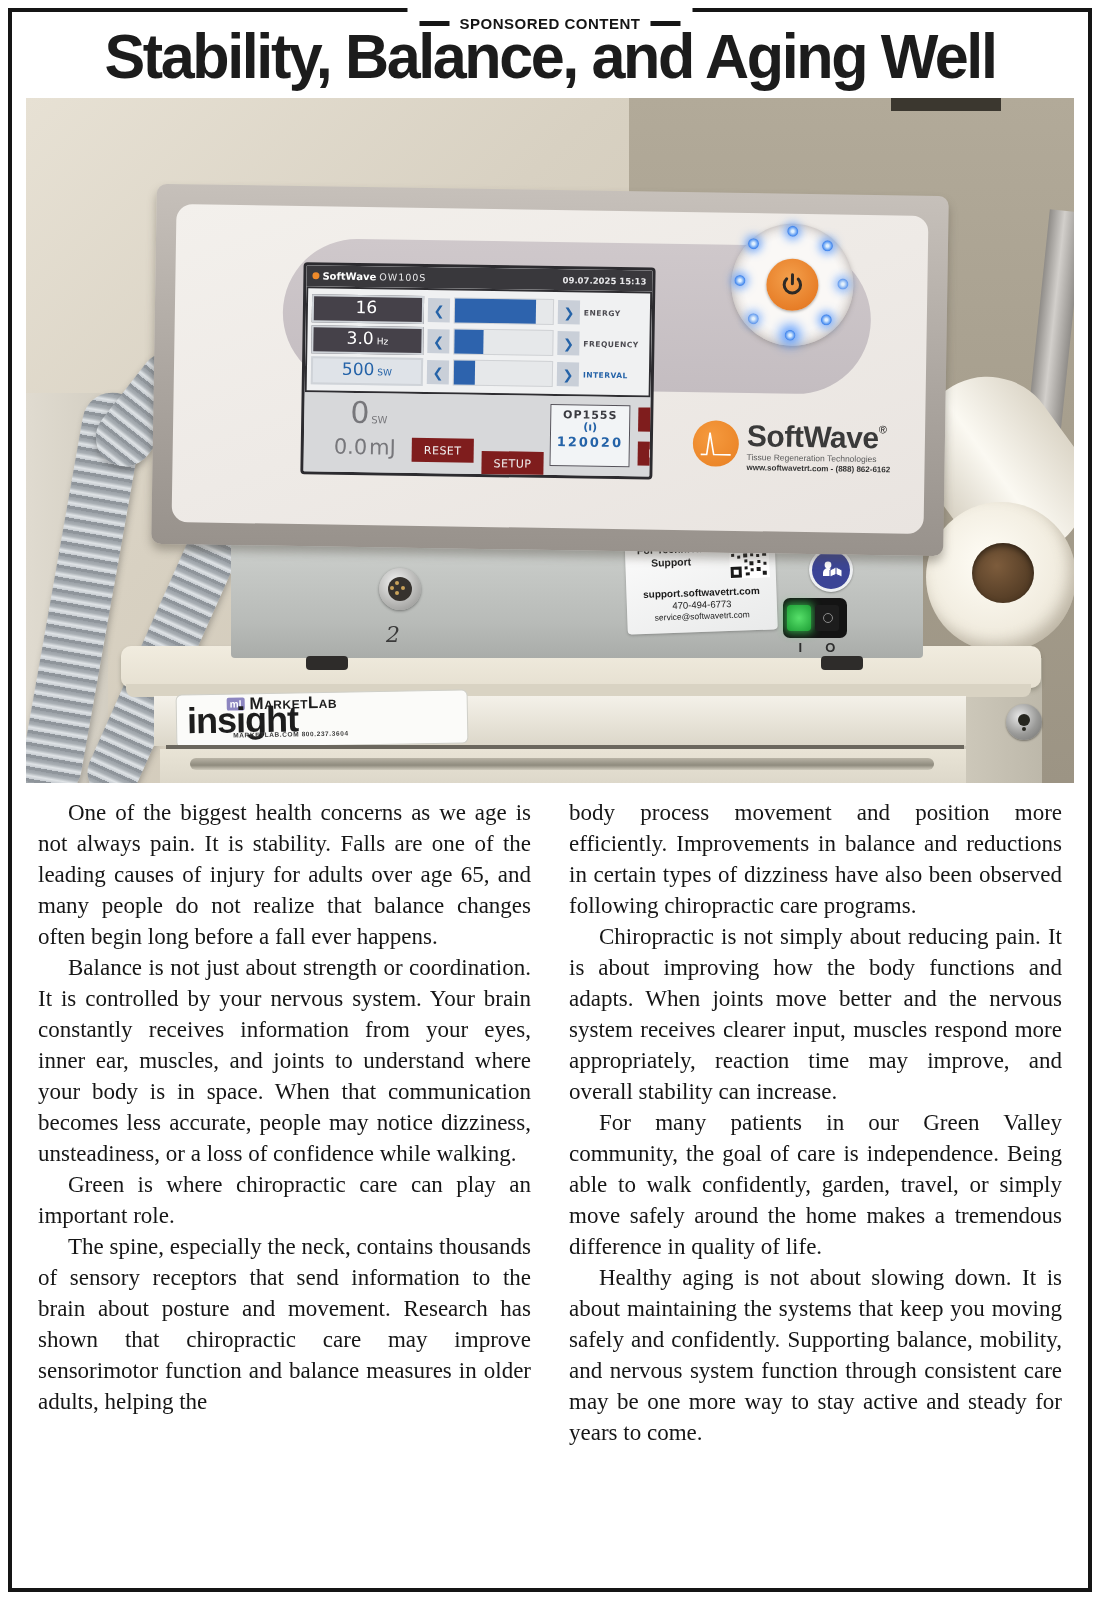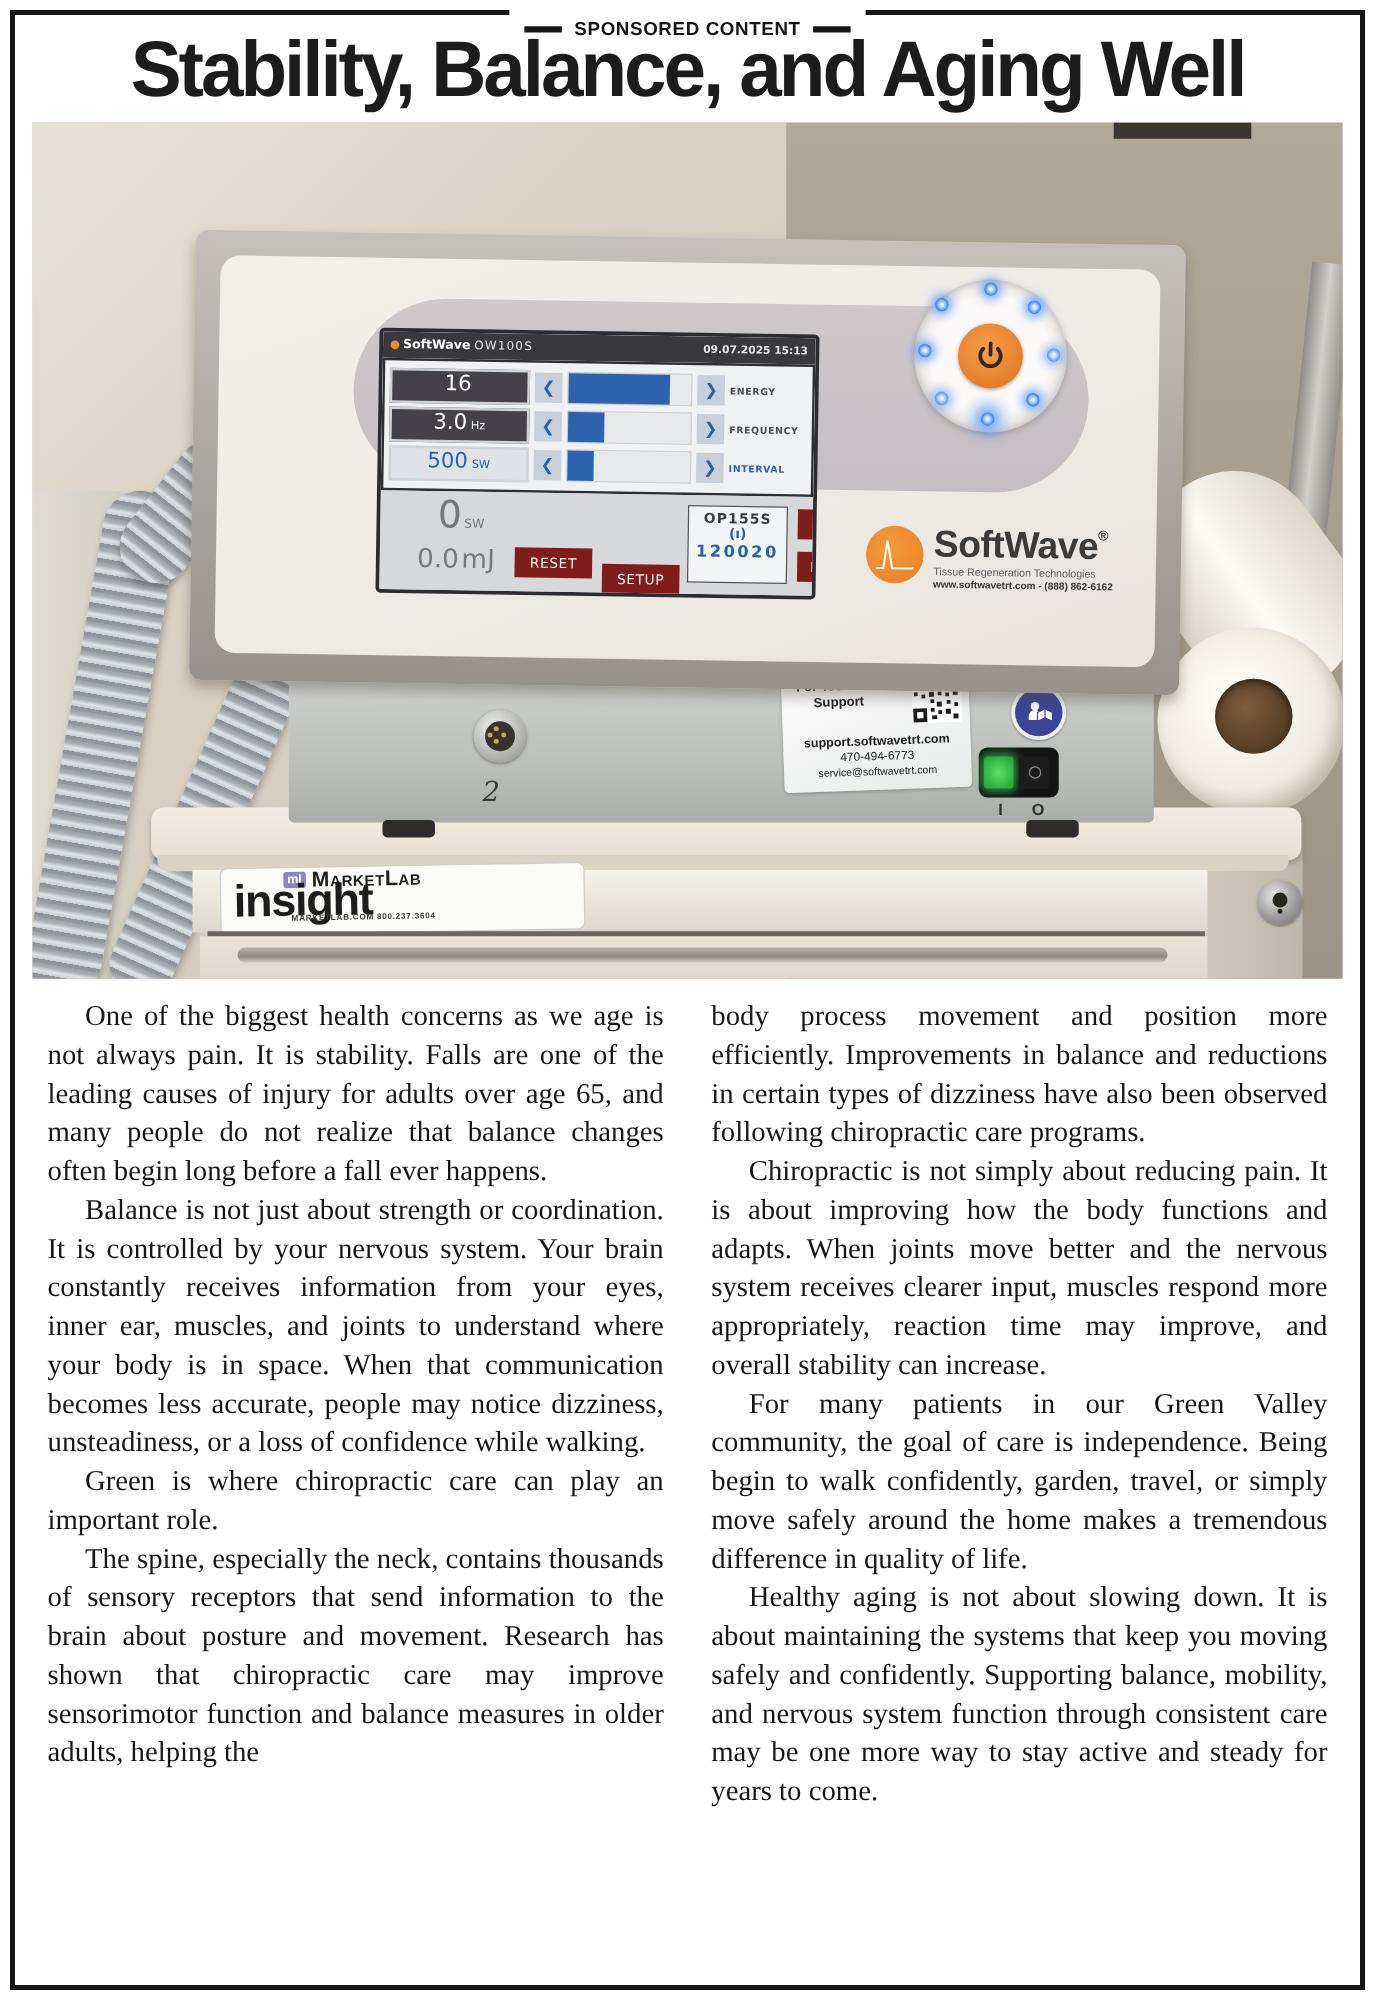--- a/index.html
+++ b/index.html
@@ -359,18 +359,18 @@
   <div class="article">
     <div class="col">
       <p>One of the biggest health concerns as we age is not always pain. It is stability. Falls are one of the leading causes of injury for adults over age 65, and many people do not realize that balance changes often begin long before a fall ever happens.</p>
       <p>Balance is not just about strength or coordination. It is controlled by your nervous system. Your brain constantly receives information from your eyes, inner ear, muscles, and joints to understand where your body is in space. When that communication becomes less accurate, people may notice dizziness, unsteadiness, or a loss of confidence while walking.</p>
       <p>Green is where chiropractic care can play an important role.</p>
       <p>The spine, especially the neck, contains thousands of sensory receptors that send information to the brain about posture and movement. Research has shown that chiropractic care may improve sensorimotor function and balance measures in older adults, helping the</p>
     </div>
     <div class="col">
       <p class="noindent">body process movement and position more efficiently. Improvements in balance and reductions in certain types of dizziness have also been observed following chiropractic care programs.</p>
       <p>Chiropractic is not simply about reducing pain. It is about improving how the body functions and adapts. When joints move better and the nervous system receives clearer input, muscles respond more appropriately, reaction time may improve, and overall stability can increase.</p>
-      <p>For many patients in our Green Valley community, the goal of care is independence. Being begin to walk confidently, garden, travel, or simply move safely around the home makes a tremendous difference in quality of life.</p>
+      <p>For many patients in our Green Valley community, the goal of care is independence. Being able to walk confidently, garden, travel, or simply move safely around the home makes a tremendous difference in quality of life.</p>
       <p>Healthy aging is not about slowing down. It is about maintaining the systems that keep you moving safely and confidently. Supporting balance, mobility, and nervous system function through consistent care may be one more way to stay active and steady for years to come.</p>
     </div>
   </div>
 
 </div>
 
 </body></html>

